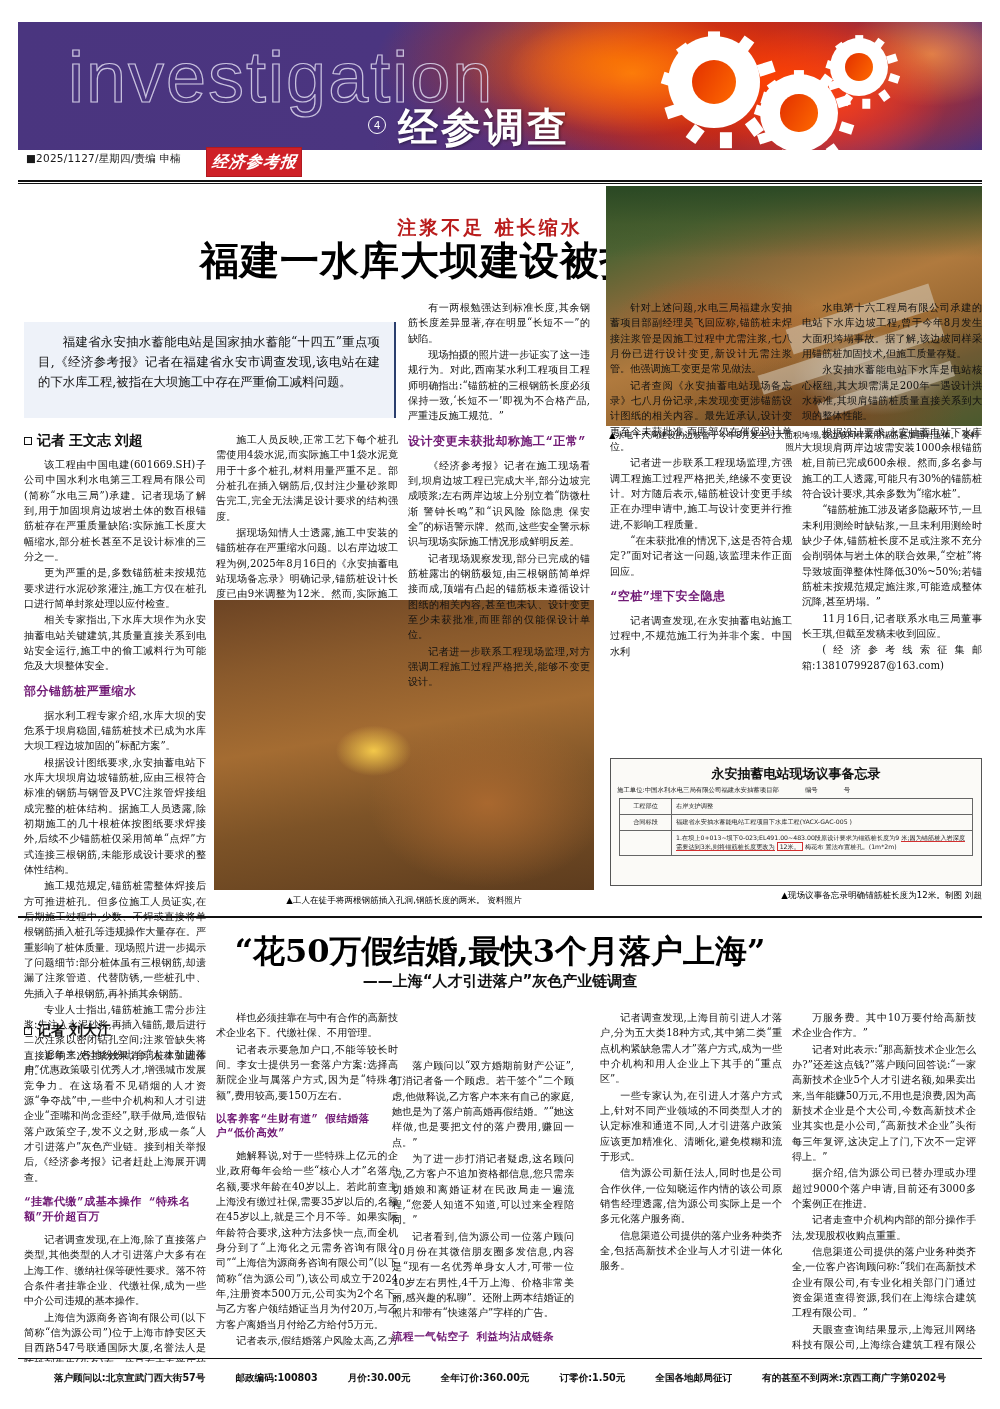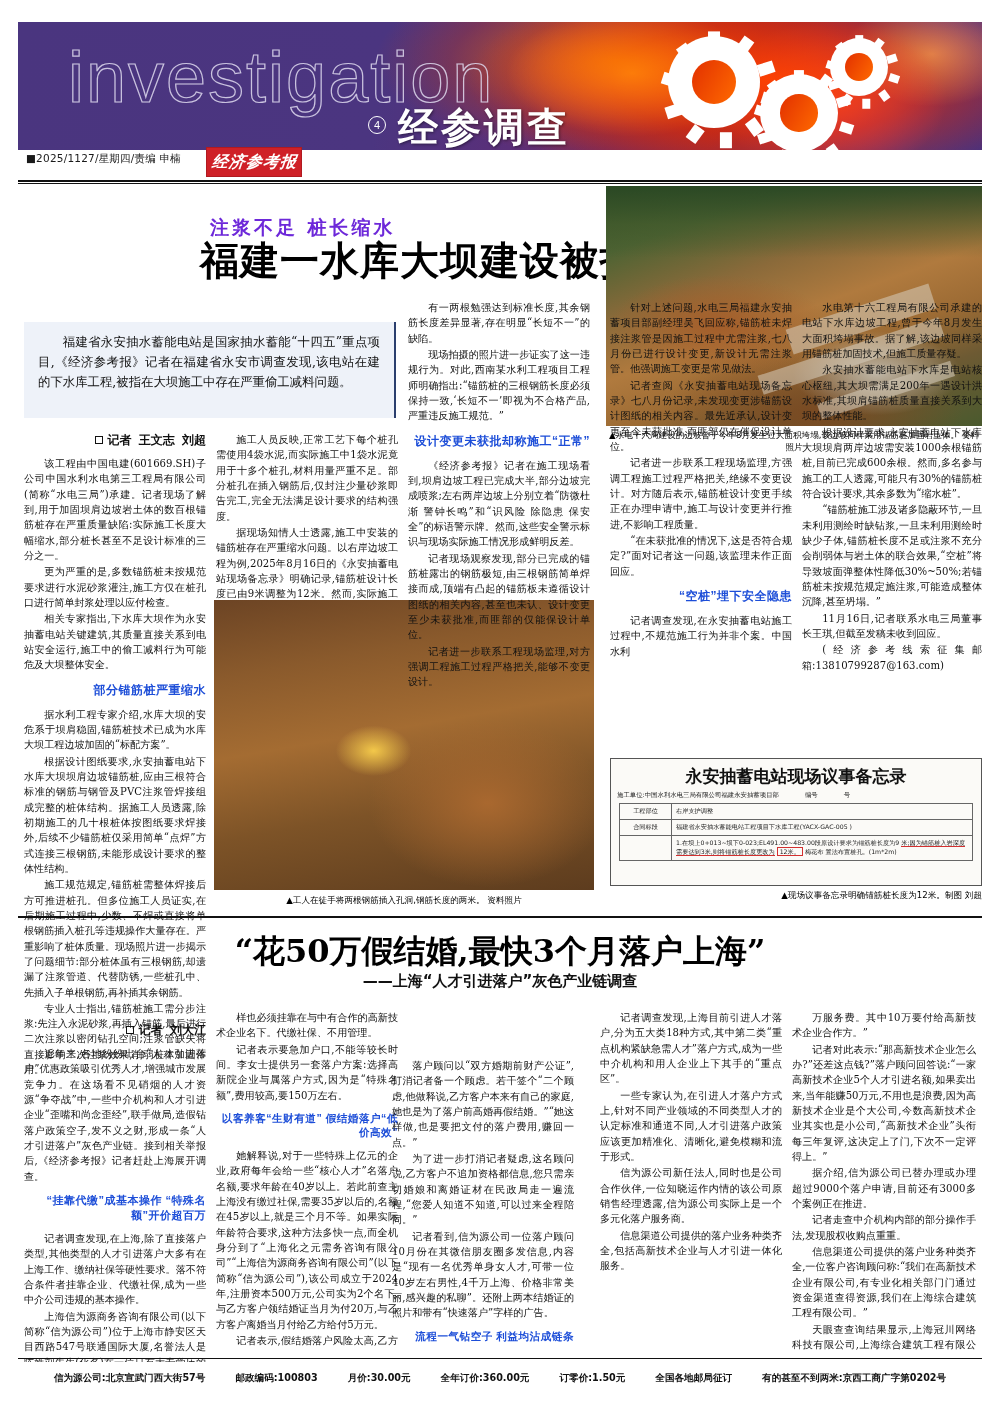--- a/index.html
+++ b/index.html
@@ -90,22 +90,23 @@
   .rule-heavy {
     position: absolute; left: 18px; top: 180px; width: 964px;
     border-top: 2.5px solid #111;
     border-bottom: 1px solid #111;
     height: 4px;
   }
 
   
   .kicker {
     position: absolute; left: 210px; top: 215px; width: 560px;
+    text-align: center;
     font-family: "DejaVu Serif", serif;
-    font-size: 19px; font-weight: 700; color: #6d28d9; letter-spacing: 3px;
+    font-size: 19px; font-weight: 700; color: #b91c1c; letter-spacing: 3px;
   }
   .headline1 {
     position: absolute; left: 190px; top: 240px; width: 620px;
     text-align: center;
     font-family: "DejaVu Sans", sans-serif;
     font-size: 39px; font-weight: 700; color: #000;
     letter-spacing: 1px; line-height: 1.1;
   }
 
   .photo {
@@ -147,21 +148,21 @@
     position: absolute; left: 214px; top: 895px; width: 380px;
     text-align: center;
   }
   
   .memo {
     position: absolute; left: 610px; top: 758px; width: 372px; height: 128px;
     background: #fbfaf7; border: 1px solid #555;
   }
   .memo-title {
     text-align: center; font-family: "DejaVu Serif", serif;
-    font-weight: 700; font-size: 17px; color: #111; margin-top: 6px;
+    font-weight: 700; font-size: 13px; color: #111; margin-top: 6px;
   }
   .memo-sub {
     font-family: "DejaVu Sans", sans-serif; font-size: 6.4px;
     color: #222; margin: 3px 6px 3px 6px; display: flex; gap: 26px;
   }
   .memo-table { margin: 0 8px; border: 0.8px solid #666; border-collapse: collapse; width: calc(100% - 16px); }
   .memo-table td { border: 0.8px solid #666; font-family: "DejaVu Sans", sans-serif; font-size: 6.2px; padding: 3px 4px; color: #222; vertical-align: top; }
   .memo-table td.lbl { width: 52px; text-align: center; }
   .memo-hl { border-bottom: 1.4px solid #d32f2f; }
   .memo-box { border: 1.4px solid #d32f2f; padding: 0 2px; }
@@ -174,35 +175,35 @@
     position: absolute; left: 24px; top: 322px; width: 372px; height: 96px;
     background: #eef2f9; border-right: 2px solid #2b3f6e;
     padding: 10px 14px 0 14px;
   }
   .leadbox p {
     font-family: "DejaVu Serif", serif; font-size: 12.4px;
     line-height: 1.62; color: #111; text-indent: 2em;
     text-align: justify;
   }
   .byline {
-    font-family: Liberation Mono, monospace; font-size: 12px;
-    font-weight: 700; color: #111; margin-bottom: 7px; text-align: right;
+    font-family: Liberation Sans, sans-serif; font-size: 14px;
+    font-weight: 700; color: #111; margin-bottom: 7px;
   }
   .byline .sq { display:inline-block; width:8px; height:8px; border:1.2px solid #111; margin-right:5px; }
   .col { position: absolute; }
   .col p {
     font-family: "DejaVu Serif", serif;
     font-size: 10.1px; line-height: 1.52; color: #111;
     text-indent: 2em; text-align: justify;
     margin-bottom: 1px;
   }
   .sub {
-    font-family: Liberation Sans, sans-serif;
-    font-size: 12px; font-weight: 700; color: #1d4ed8;
-    text-align: right; margin: 9px 0 8px 0; letter-spacing: 0.5px;
+    font-family: Liberation Mono, monospace;
+    font-size: 12px; font-weight: 700; color: #701a75;
+    text-align: left; margin: 9px 0 8px 0; letter-spacing: 0.5px;
   }
   .a1c1 { left: 24px; top: 432px; width: 182px; }
   .a1c2 { left: 216px; top: 432px; width: 182px; }
   .a1c3 { left: 408px; top: 300px; width: 182px; }
   .a1c4 { left: 610px; top: 300px; width: 182px; }
   .a1c5 { left: 802px; top: 300px; width: 180px; }
 
   .contact {
     font-family: "DejaVu Serif", serif; font-size: 10.1px;
     line-height: 1.52; color: #111; text-indent: 2em; text-align: justify;
@@ -434,21 +435,21 @@
     <p>记者对此表示:“那高新技术企业怎么办?”还差这点钱?”落户顾问回答说:“一家高新技术企业5个人才引进名额,如果卖出来,当年能赚50万元,不用也是浪费,因为高新技术企业是个大公司,今数高新技术企业其实也是小公司,“高新技术企业”头衔每三年复评,这决定上了门,下次不一定评得上。”</p>
     <p>据介绍,信为源公司已替办理或办理超过9000个落户申请,目前还有3000多个案例正在推进。</p>
     <p>记者走查中介机构内部的部分操作手法,发现股权收购点重重。</p>
     <p>信息渠道公司提供的落户业务种类齐全,一位客户咨询顾问称:“我们在高新技术企业有限公司,有专业化相关部门门通过资金渠道查得资源,我们在上海综合建筑工程有限公司。”</p>
     <p>天眼查查询结果显示,上海冠川网络科技有限公司,上海综合建筑工程有限公司开的职系统仍同一号码,吴建泽曾担任上海冠川网络科技有限公司法定代表人,现仍为之高多新商有限公司担任法定代表人,而该公司现任法定代表人李强与信为源公司法定代表人是同一个人。</p>
 
   </div>
 
   <div class="rule-foot"></div>
   <div class="footer">
-    <span>信为源公司:北京宣武门西大街57号</span>
+    <span>落户顾问以:北京宣武门西大街57号</span>
     <span>邮政编码:100803</span>
     <span>月价:30.00元</span>
     <span>全年订价:360.00元</span>
     <span>订零价:1.50元</span>
     <span>全国各地邮局征订</span>
     <span>有的甚至不到两米:京西工商广字第0202号</span>
   </div>
 
 </div>
 

